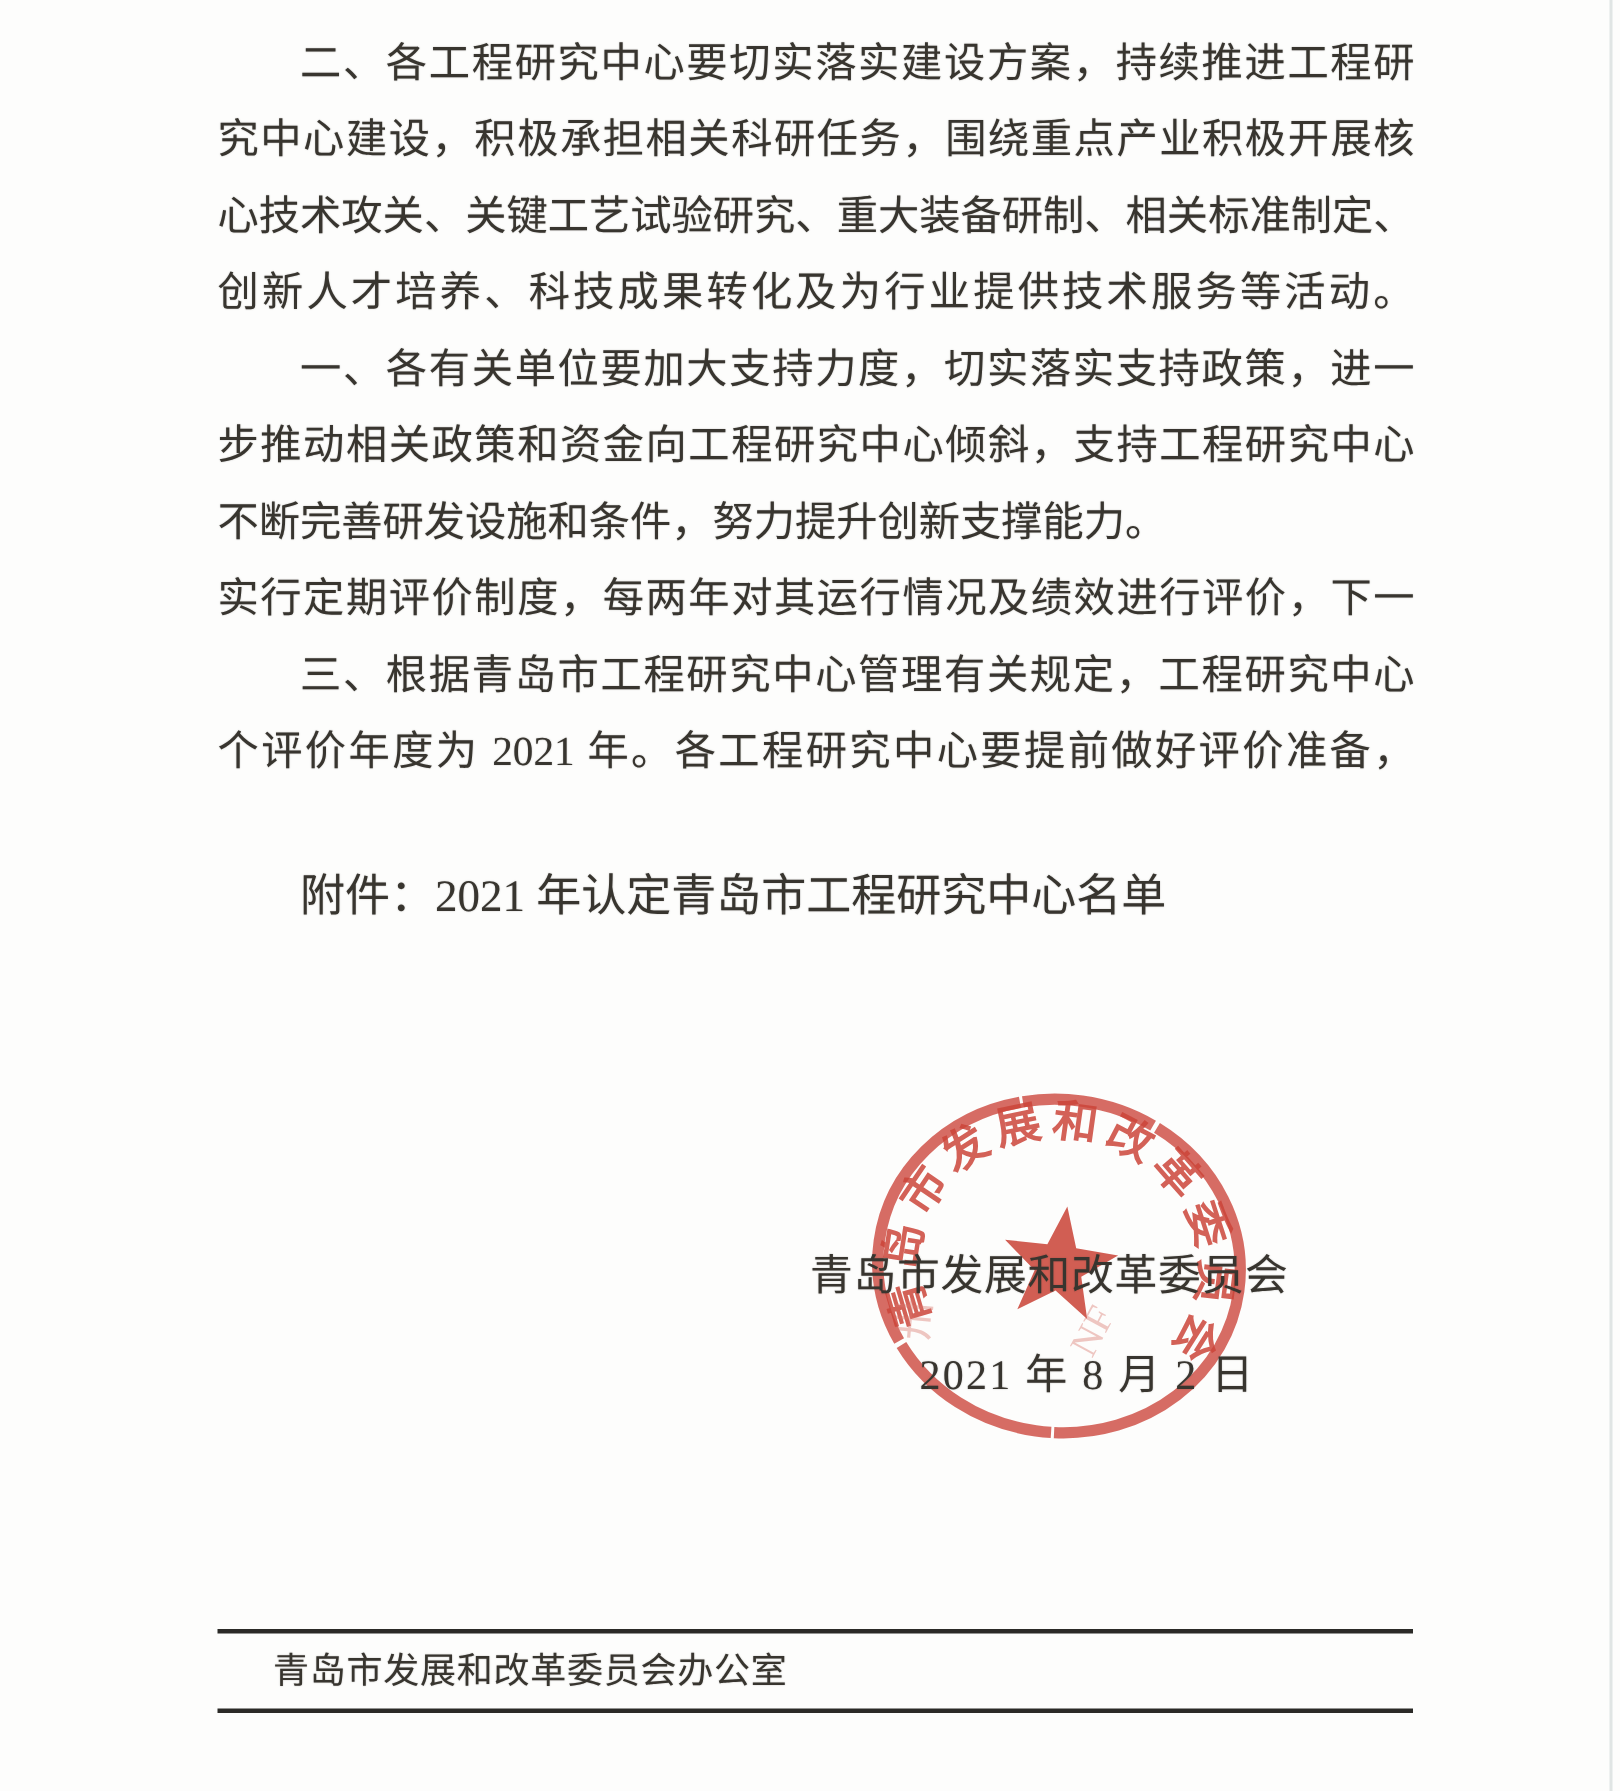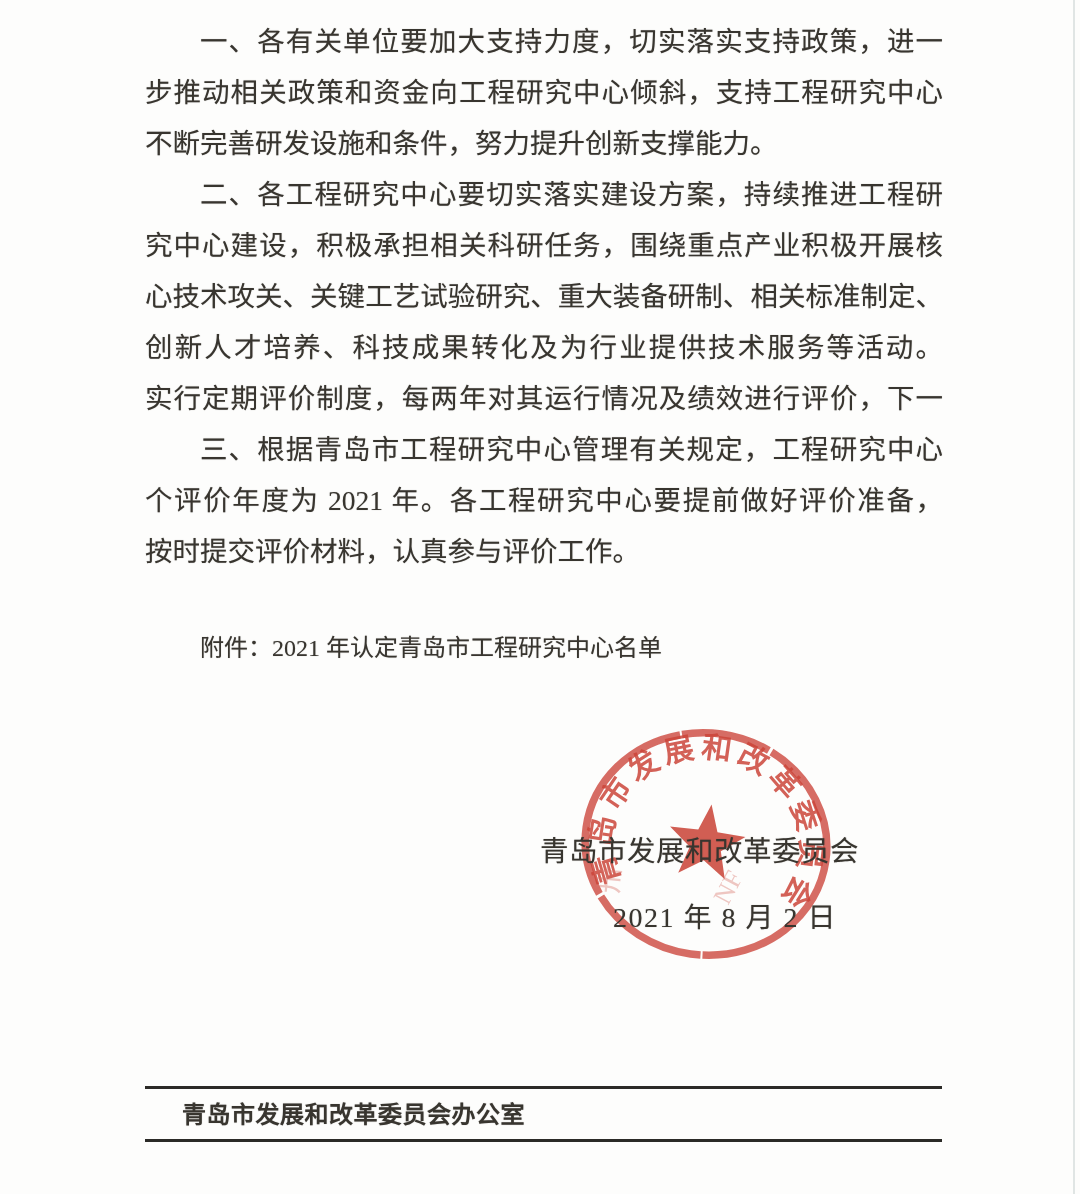--- a/index.html
+++ b/index.html
@@ -12,21 +12,21 @@
   
   .doc-body { position:absolute; left:145px; top:16px; width:798px; }
   .line {
     font-size:27.5px; line-height:51px; height:51px;
     text-align:justify; white-space:normal;
     text-shadow:0 0 1px rgba(56,53,47,.38);
   }
   .line.full { text-align-last:justify; }
   .line.indent { text-indent:55px; }
   .attachment {
-    margin-top:46px; font-size:24px; line-height:51px; height:51px;
+    margin-top:46px; font-size:30px; line-height:51px; height:51px;
     text-indent:55px; text-shadow:0 0 1px rgba(56,53,47,.38);
   }
   
   .seal {
     position:absolute; left:556px; top:694px; width:300px; height:300px;
     filter:blur(.4px); opacity:.93; pointer-events:none;
   }
   .sig-org {
     position:absolute; left:540px; top:834px;
     font-size:28.5px; line-height:36px; letter-spacing:.5px;
@@ -40,52 +40,50 @@
   }
   
   .footer-rule { position:absolute; left:145px; width:797px; height:3px; background:#2b2a27; }
   .footer-rule.top { top:1086px; }
   .footer-rule.bottom { top:1139px; }
   .footer-row {
     position:absolute; left:145px; top:1097px; width:797px;
     display:flex; justify-content:space-between;
     font-size:24px; line-height:36px;
     text-shadow:0 0 1px rgba(56,53,47,.38);
-    font-weight:bold;
   }
   .footer-office { padding-left:37px; letter-spacing:.5px; }
   .footer-issue  { padding-right:22px; letter-spacing:1px; }
   
   .scan-line {
     position:absolute; left:1073px; top:0; width:2px; height:1194px;
     background:#e0e5e4;
   }
 </style>
 </head>
 <body>
 
 <div class="page">
 
   <div class="doc-body">
     <div class="para">
-        <div class="line full indent">一、各有关单位要加大支持力度，切实落实支持政策，进一</div>
-        <div class="line full">步推动相关政策和资金向工程研究中心倾斜，支持工程研究中心</div>
-        <div class="line">不断完善研发设施和条件，努力提升创新支撑能力。</div>
-      </div>
-    <div class="para">
         <div class="line full indent">二、各工程研究中心要切实落实建设方案，持续推进工程研</div>
         <div class="line full">究中心建设，积极承担相关科研任务，围绕重点产业积极开展核</div>
         <div class="line full">心技术攻关、关键工艺试验研究、重大装备研制、相关标准制定、</div>
         <div class="line full">创新人才培养、科技成果转化及为行业提供技术服务等活动。</div>
       </div>
     <div class="para">
+        <div class="line full indent">一、各有关单位要加大支持力度，切实落实支持政策，进一</div>
+        <div class="line full">步推动相关政策和资金向工程研究中心倾斜，支持工程研究中心</div>
+        <div class="line">不断完善研发设施和条件，努力提升创新支撑能力。</div>
+      </div>
+    <div class="para">
         <div class="line full">实行定期评价制度，每两年对其运行情况及绩效进行评价，下一</div>
         <div class="line full indent">三、根据青岛市工程研究中心管理有关规定，工程研究中心</div>
         <div class="line full">个评价年度为 2021 年。各工程研究中心要提前做好评价准备，</div>
-        <div class="line">按时提交评价材料，认真参与评价工作。</div>
       </div>
     <div class="attachment">附件：2021 年认定青岛市工程研究中心名单</div>
   </div>
 
   <svg class="seal" viewBox="0 0 300 300" aria-hidden="true">
     <g transform="rotate(8 150 150)">
       <ellipse cx="150" cy="150" rx="121" ry="111" fill="none" stroke="#c93b30" stroke-width="7.5" stroke-opacity="0.8" stroke-dasharray="170 2 120 3 210 2 90 3 400"></ellipse>
       <path id="sealArc" d="M 64.8 186.4 A 94 86 0 1 1 235.2 186.4" fill="none"></path>
       <text font-size="30" font-weight="600" fill="#c8372c" fill-opacity="0.85" letter-spacing="5" font-family="Liberation Serif, DejaVu Serif, serif">
         <textPath href="#sealArc" startOffset="50%" text-anchor="middle">青岛市发展和改革委员会</textPath>

